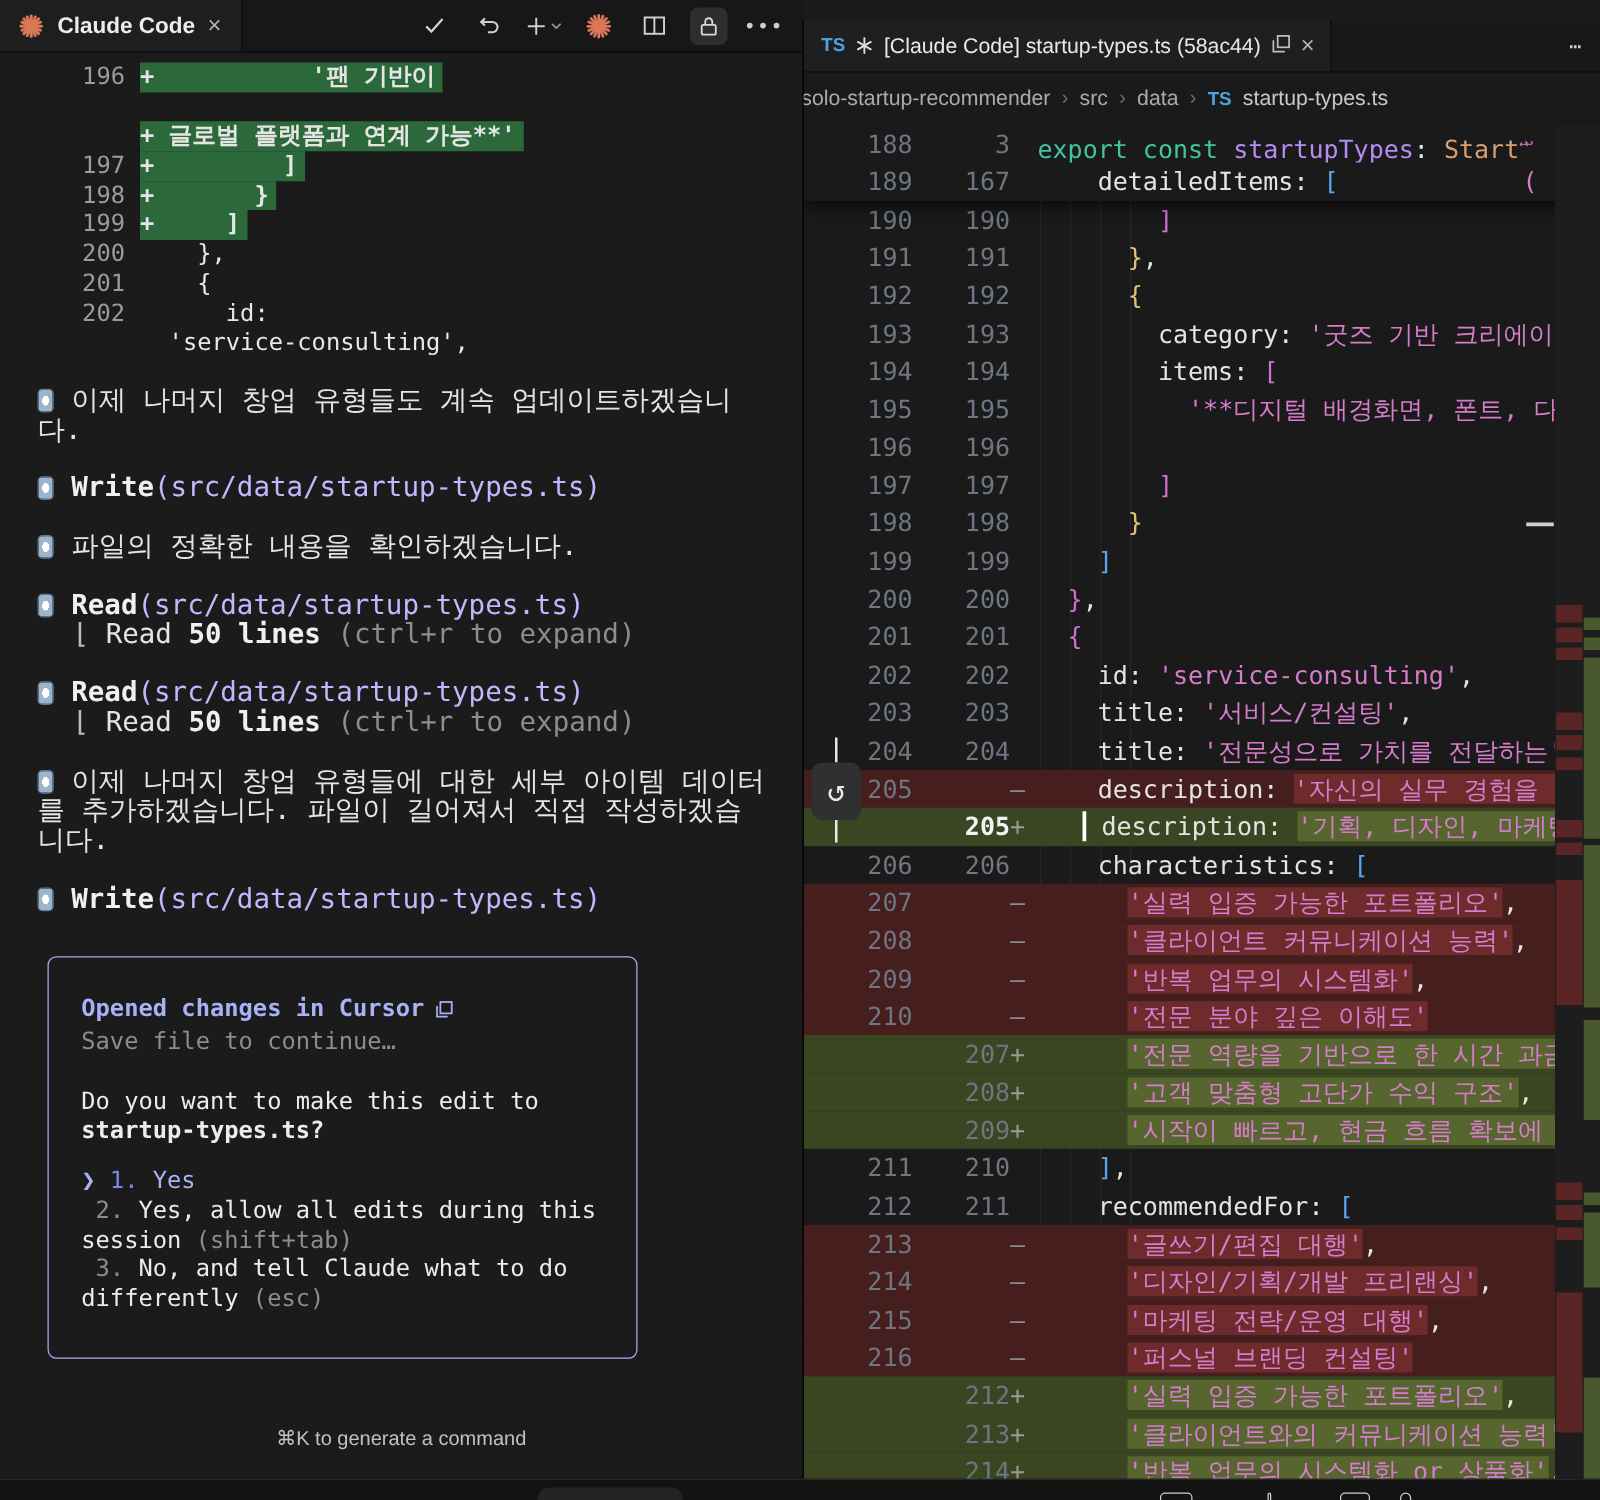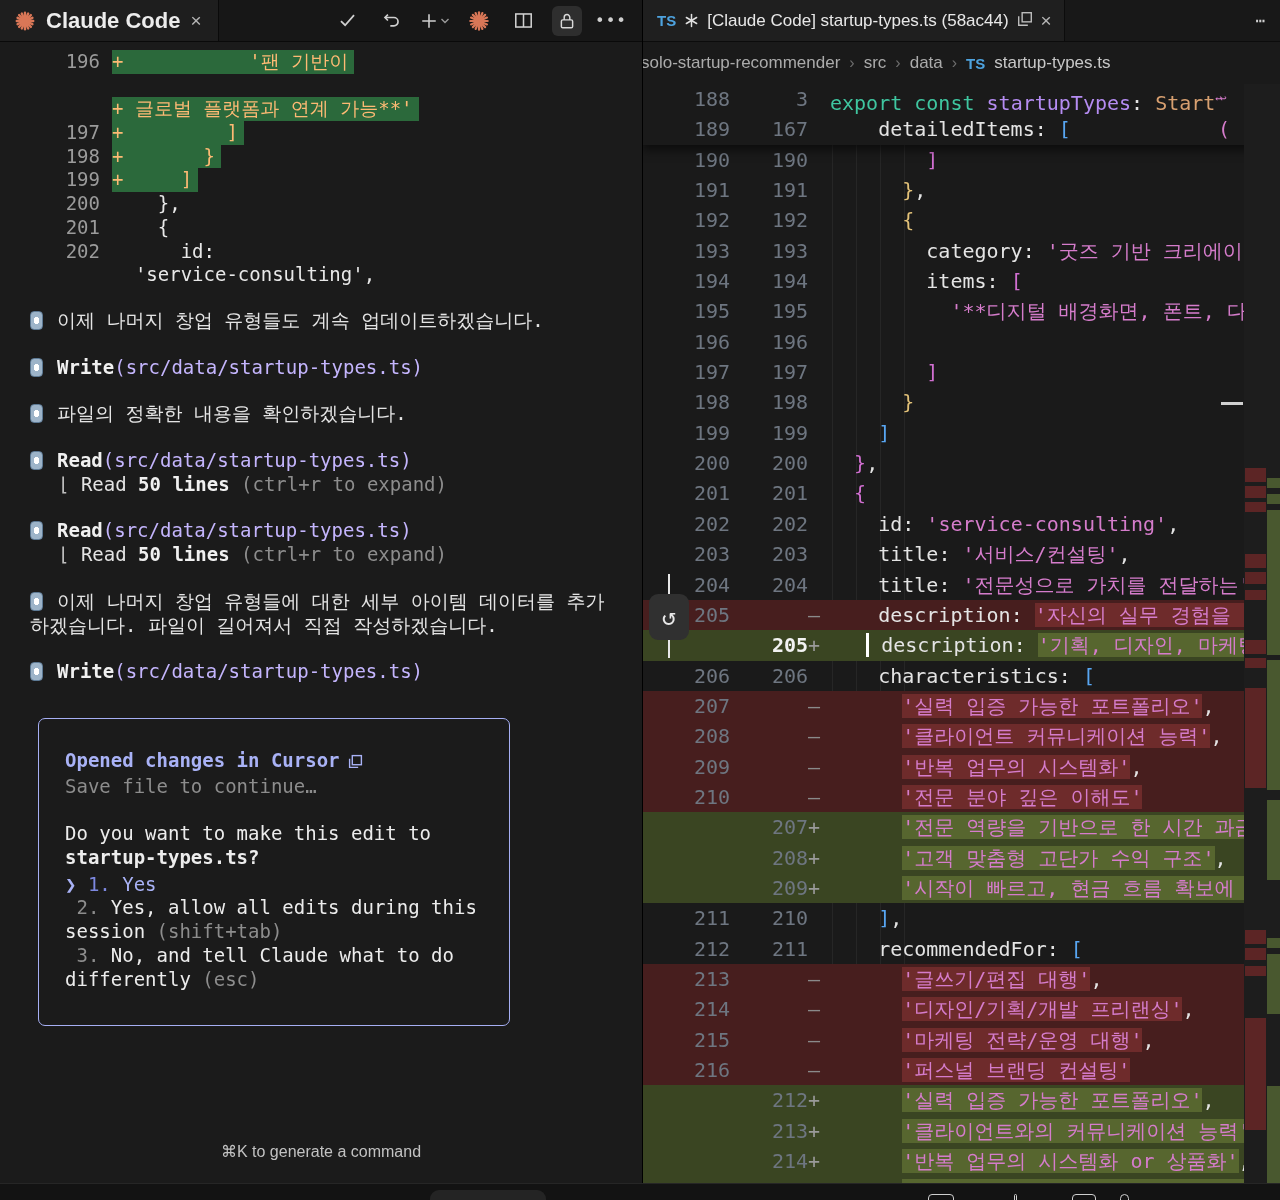--- a/index.html
+++ b/index.html
@@ -6,70 +6,70 @@
   html,body { background:#000; }
   #app {
     position:relative; width:1280px; height:1200px; overflow:hidden;
     background:#1a1a1a; font-family:"DejaVu Sans Mono","Liberation Mono",monospace;
     color:#d4d4d4;
   }
   
   .left-panel { position:absolute; left:0; top:0; width:642px; height:1183px; background:#1b1b1b; overflow:hidden; }
   .l-titlebar { position:absolute; left:0; top:0; width:100%; height:42px; background:#171717; display:flex; align-items:center; border-bottom:1px solid #0a0a0a; }
   .l-tab { display:flex; align-items:center; gap:10px; padding:0 16px 0 14px; height:100%; background:#1e1e1e; border-right:1px solid #0a0a0a; font-family:"Liberation Sans",sans-serif; }
-  .l-tab-title { color:#ececec; font-size:22px; font-weight:bold; }
+  .l-tab-title { color:#ececec; font-size:18px; font-weight:bold; }
   .tab-close { color:#b5b5b5; font-size:19px; cursor:pointer; font-family:"Liberation Sans",sans-serif; }
   .l-toolbar { flex:1; display:flex; align-items:center; justify-content:flex-end; gap:14px; padding-right:16px; }
   .tb-btn { width:30px; height:30px; display:flex; align-items:center; justify-content:center; border-radius:6px; color:#d0d0d0; }
   .tb-btn.active { background:#2e2e2e; }
   .plus-wrap { display:flex; align-items:center; gap:2px; }
   .dots { color:#cfcfcf; font-size:16px; letter-spacing:1px; }
 
   .l-content { position:absolute; left:0; top:42px; width:100%; padding:8px 30px 0 30px; }
 
   
   .l-code { margin-bottom:22px; }
   .l-code-row { display:flex; height:23.7px; line-height:23.7px; font-size:19px; white-space:pre; }
   .l-num { width:82px; text-align:right; color:#9b9b9b; flex:none; padding-right:12px; }
   .l-line { white-space:pre; color:#e8e8e8; }
-  .l-line.add { background:#2b693b; color:#fdba74; padding-right:6px; }
-
-  
-  .msg { font-size:19px; line-height:23.7px; margin-bottom:23px; color:#e4e4e4; word-break:break-all; }
+  .l-line.add { background:#2b693b; color:#e5e5e5; padding-right:6px;font-weight:bold; }
+
+  
+  .msg { font-size:22px; line-height:23.7px; margin-bottom:23px; color:#e4e4e4; word-break:break-all; }
   .bullet { display:inline-block; width:13px; height:19px; border-radius:4px; margin-right:14px;
             vertical-align:-3px; border:1px solid #5d7a95;
             background:radial-gradient(ellipse 45% 42% at 50% 50%, #ffffff 0 55%, #9db4c9 56% 100%); }
   .tool-name { font-weight:bold; color:#f0f0f0; }
   .tool-arg { color:#c4b5fd; }
   .tool-result { padding-left:28px; white-space:pre-wrap; }
   .seg-err { color:#ef7178; }
   .seg-bold { font-weight:bold; color:#f0f0f0; }
   .seg-dim { color:#8d8d8d; }
   .seg-fg { color:#e4e4e4; }
   .res-prefix { color:#bdbdbd; }
 
   
   .dialog { margin:34px 0 0 8px; width:472px; border:1px solid #a6aff4; border-radius:7px; padding:30px 26px 34px 26px; background:#1b1b1b; font-size:19px; line-height:23.7px; }
   .dlg-title { color:#a9b2f6; font-weight:bold; }
   .dlg-title .copy-ic { margin-left:8px; vertical-align:-2px; }
   .dlg-sub { color:#8d8d8d; }
   .dlg-q { margin-top:24px; color:#ececec; word-break:break-all; }
   .dlg-file { font-weight:bold; }
-  .dlg-opts { margin-top:3px; }
+  .dlg-opts { margin-top:16px; }
   .dlg-opt { color:#ececec; word-break:break-word; white-space:pre-wrap; }
   .opt-marker { color:#a9b2f6; }
   .opt-num-sel { color:#7d88e0; }
   .opt-label-sel { color:#a9b2f6; }
   .opt-num { color:#8d8d8d; }
   .opt-hint { color:#8d8d8d; }
 
   .l-footer { position:absolute; left:0; bottom:22px; width:100%; text-align:center; font-family:"Liberation Sans",sans-serif; font-size:16px; color:#c2c2c2; }
 
   
-  .right-panel { position:absolute; left:642px; top:0; width:638px; height:1183px; background:#1a1a1a; border-left:1px solid #000; overflow:hidden; }
+  .right-panel { position:absolute; left:642px; top:16px; width:638px; height:1183px; background:#1a1a1a; border-left:1px solid #000; overflow:hidden; }
   .r-tabbar { position:absolute; left:0; top:0; width:100%; height:42px; background:#181818; display:flex; align-items:center; border-bottom:1px solid #0c0c0c; }
   .r-tab { display:flex; align-items:center; gap:8px; height:100%; padding:0 12px 0 14px; background:#1f1f1f; border-right:1px solid #0c0c0c; max-width:572px; overflow:hidden; }
   .ts-badge { color:#4ea3df; font-weight:bold; font-size:15px; font-family:"Liberation Sans",sans-serif; flex:none; }
   .r-tab-title { color:#e8e8e8; font-size:17px; font-family:"Liberation Sans",sans-serif; white-space:nowrap; }
   .r-tab-more { margin-left:auto; padding-right:14px; }
   .breadcrumb { position:absolute; left:0; top:42px; width:100%; height:42px; display:flex; align-items:center; gap:9px; font-size:17px; color:#ababab; font-family:"Liberation Sans",sans-serif; overflow:hidden; padding-left:4px; margin-left:-6px; white-space:nowrap; }
   .bc-sep { color:#6d6d6d; font-size:16px; }
   .bc-file { color:#c8c8c8; }
 
   .diff-area { position:absolute; left:0; top:84px; width:100%; bottom:0; overflow:hidden; }

